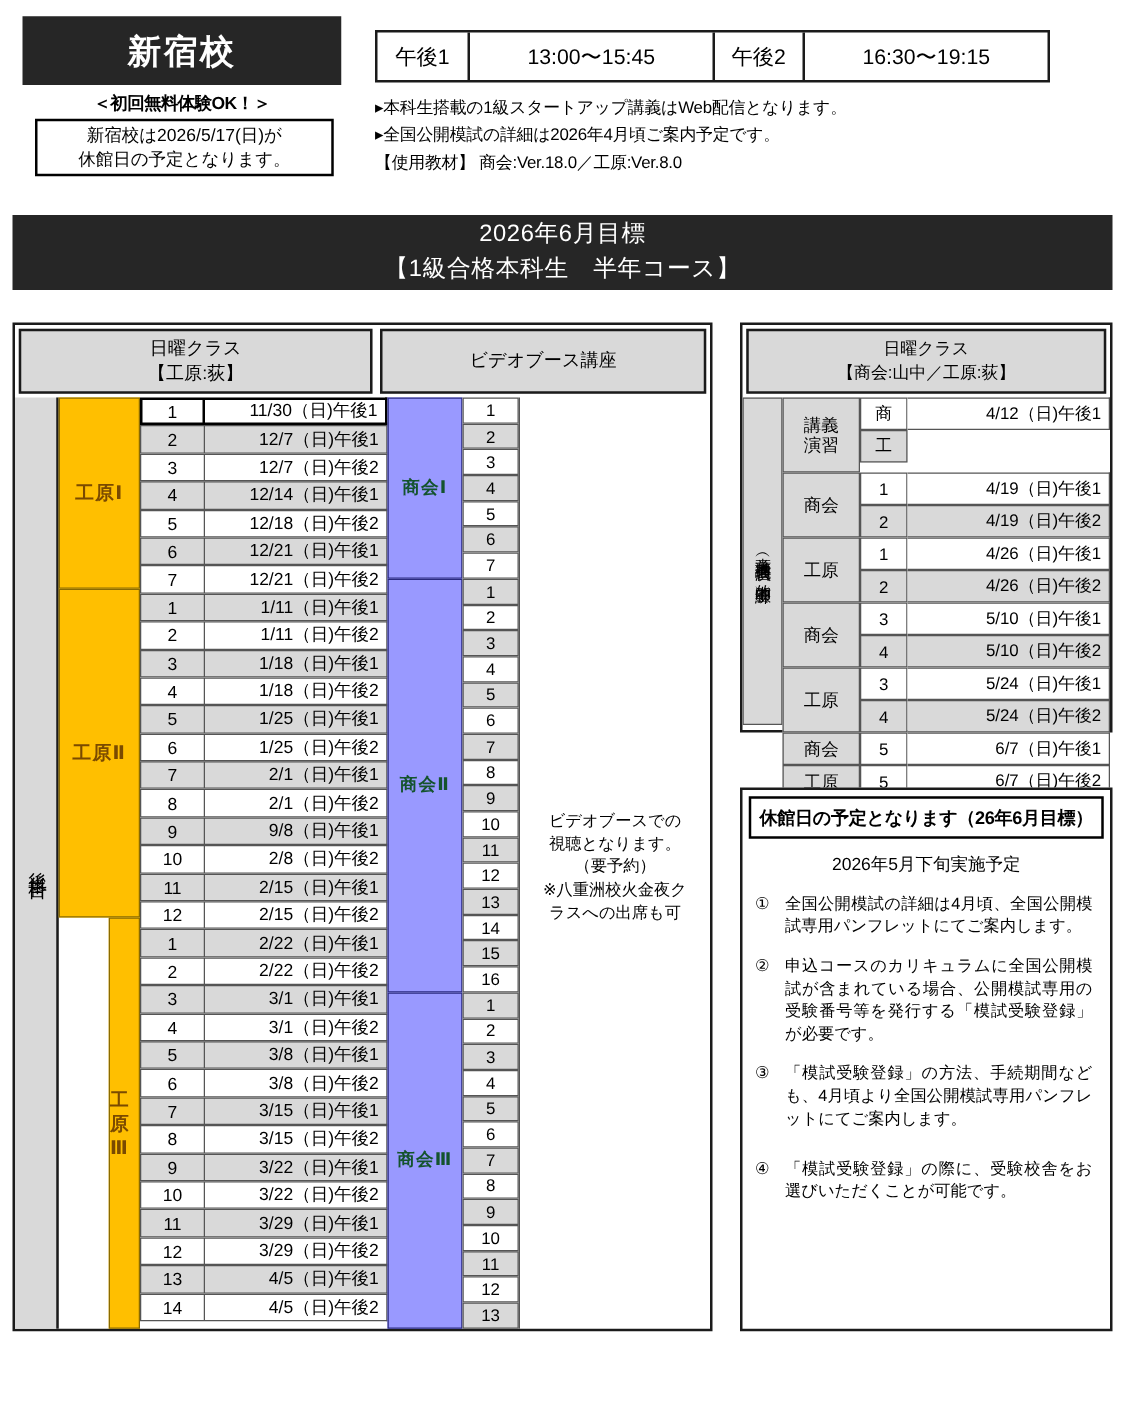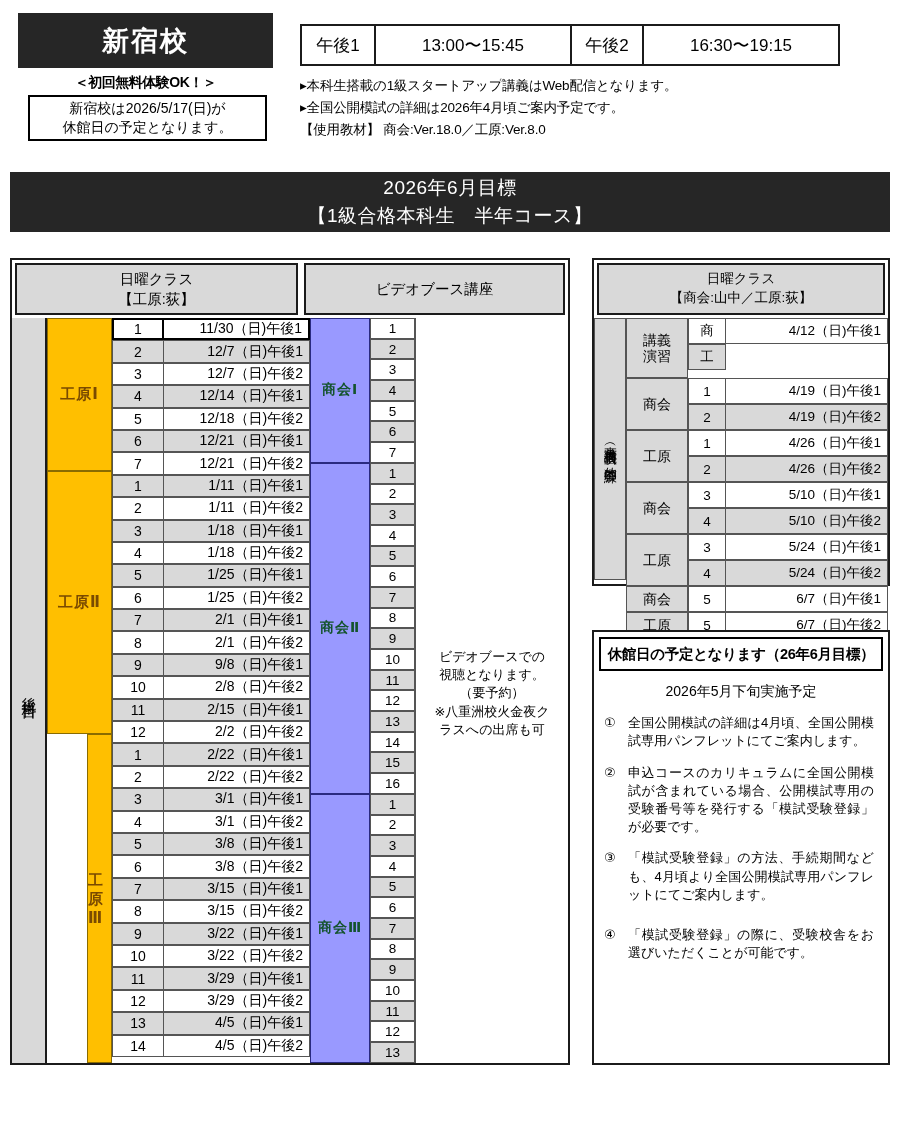--- a/index.html
+++ b/index.html
@@ -311,21 +311,21 @@
         <div class="rowline" style="height: 22.4px;">
           <div class="cell-num plain">10</div>
           <div class="cell-date plain">2/8（日)午後2</div>
         </div>
         <div class="rowline" style="height: 22.4px;">
           <div class="cell-num shade">11</div>
           <div class="cell-date shade">2/15（日)午後1</div>
         </div>
         <div class="rowline" style="height: 22.4px;">
           <div class="cell-num plain">12</div>
-          <div class="cell-date plain">2/2（日)午後2</div>
+          <div class="cell-date plain">2/15（日)午後2</div>
         </div>
         <div class="rowline" style="height: 22.4px;">
           <div class="cell-num shade">1</div>
           <div class="cell-date shade">2/22（日)午後1</div>
         </div>
         <div class="rowline" style="height: 22.4px;">
           <div class="cell-num plain">2</div>
           <div class="cell-date plain">2/22（日)午後2</div>
         </div>
         <div class="rowline" style="height: 22.4px;">

